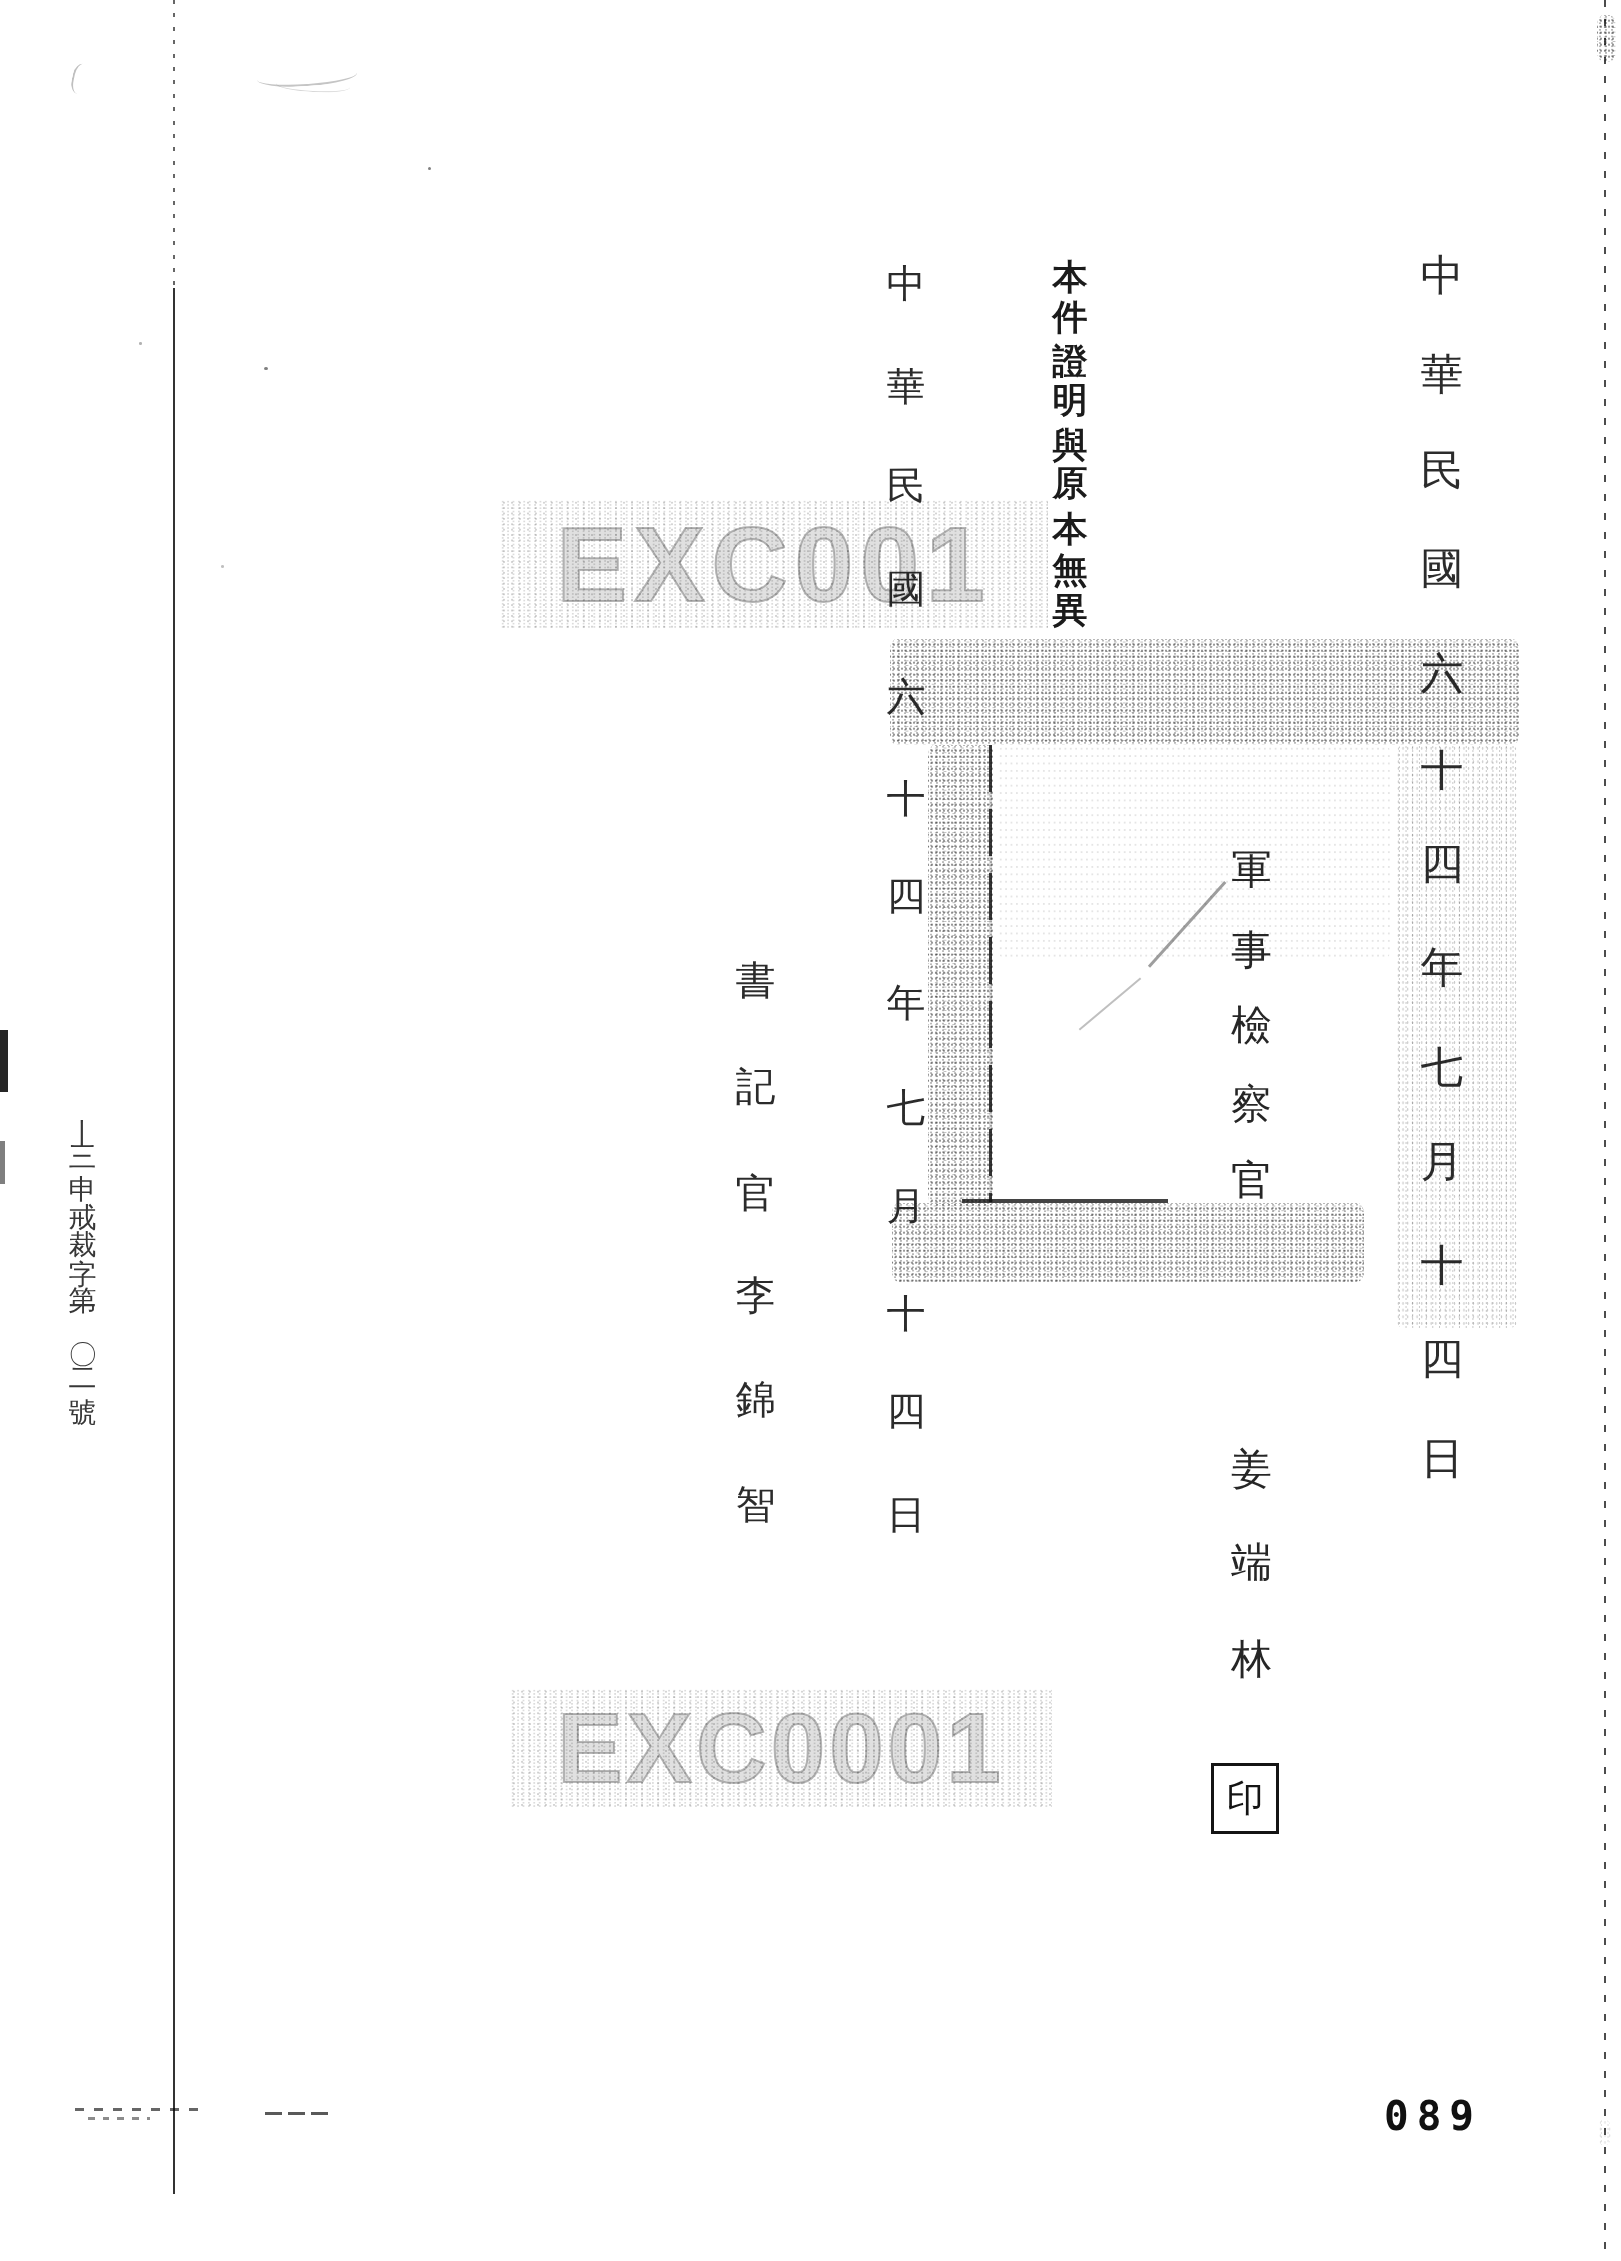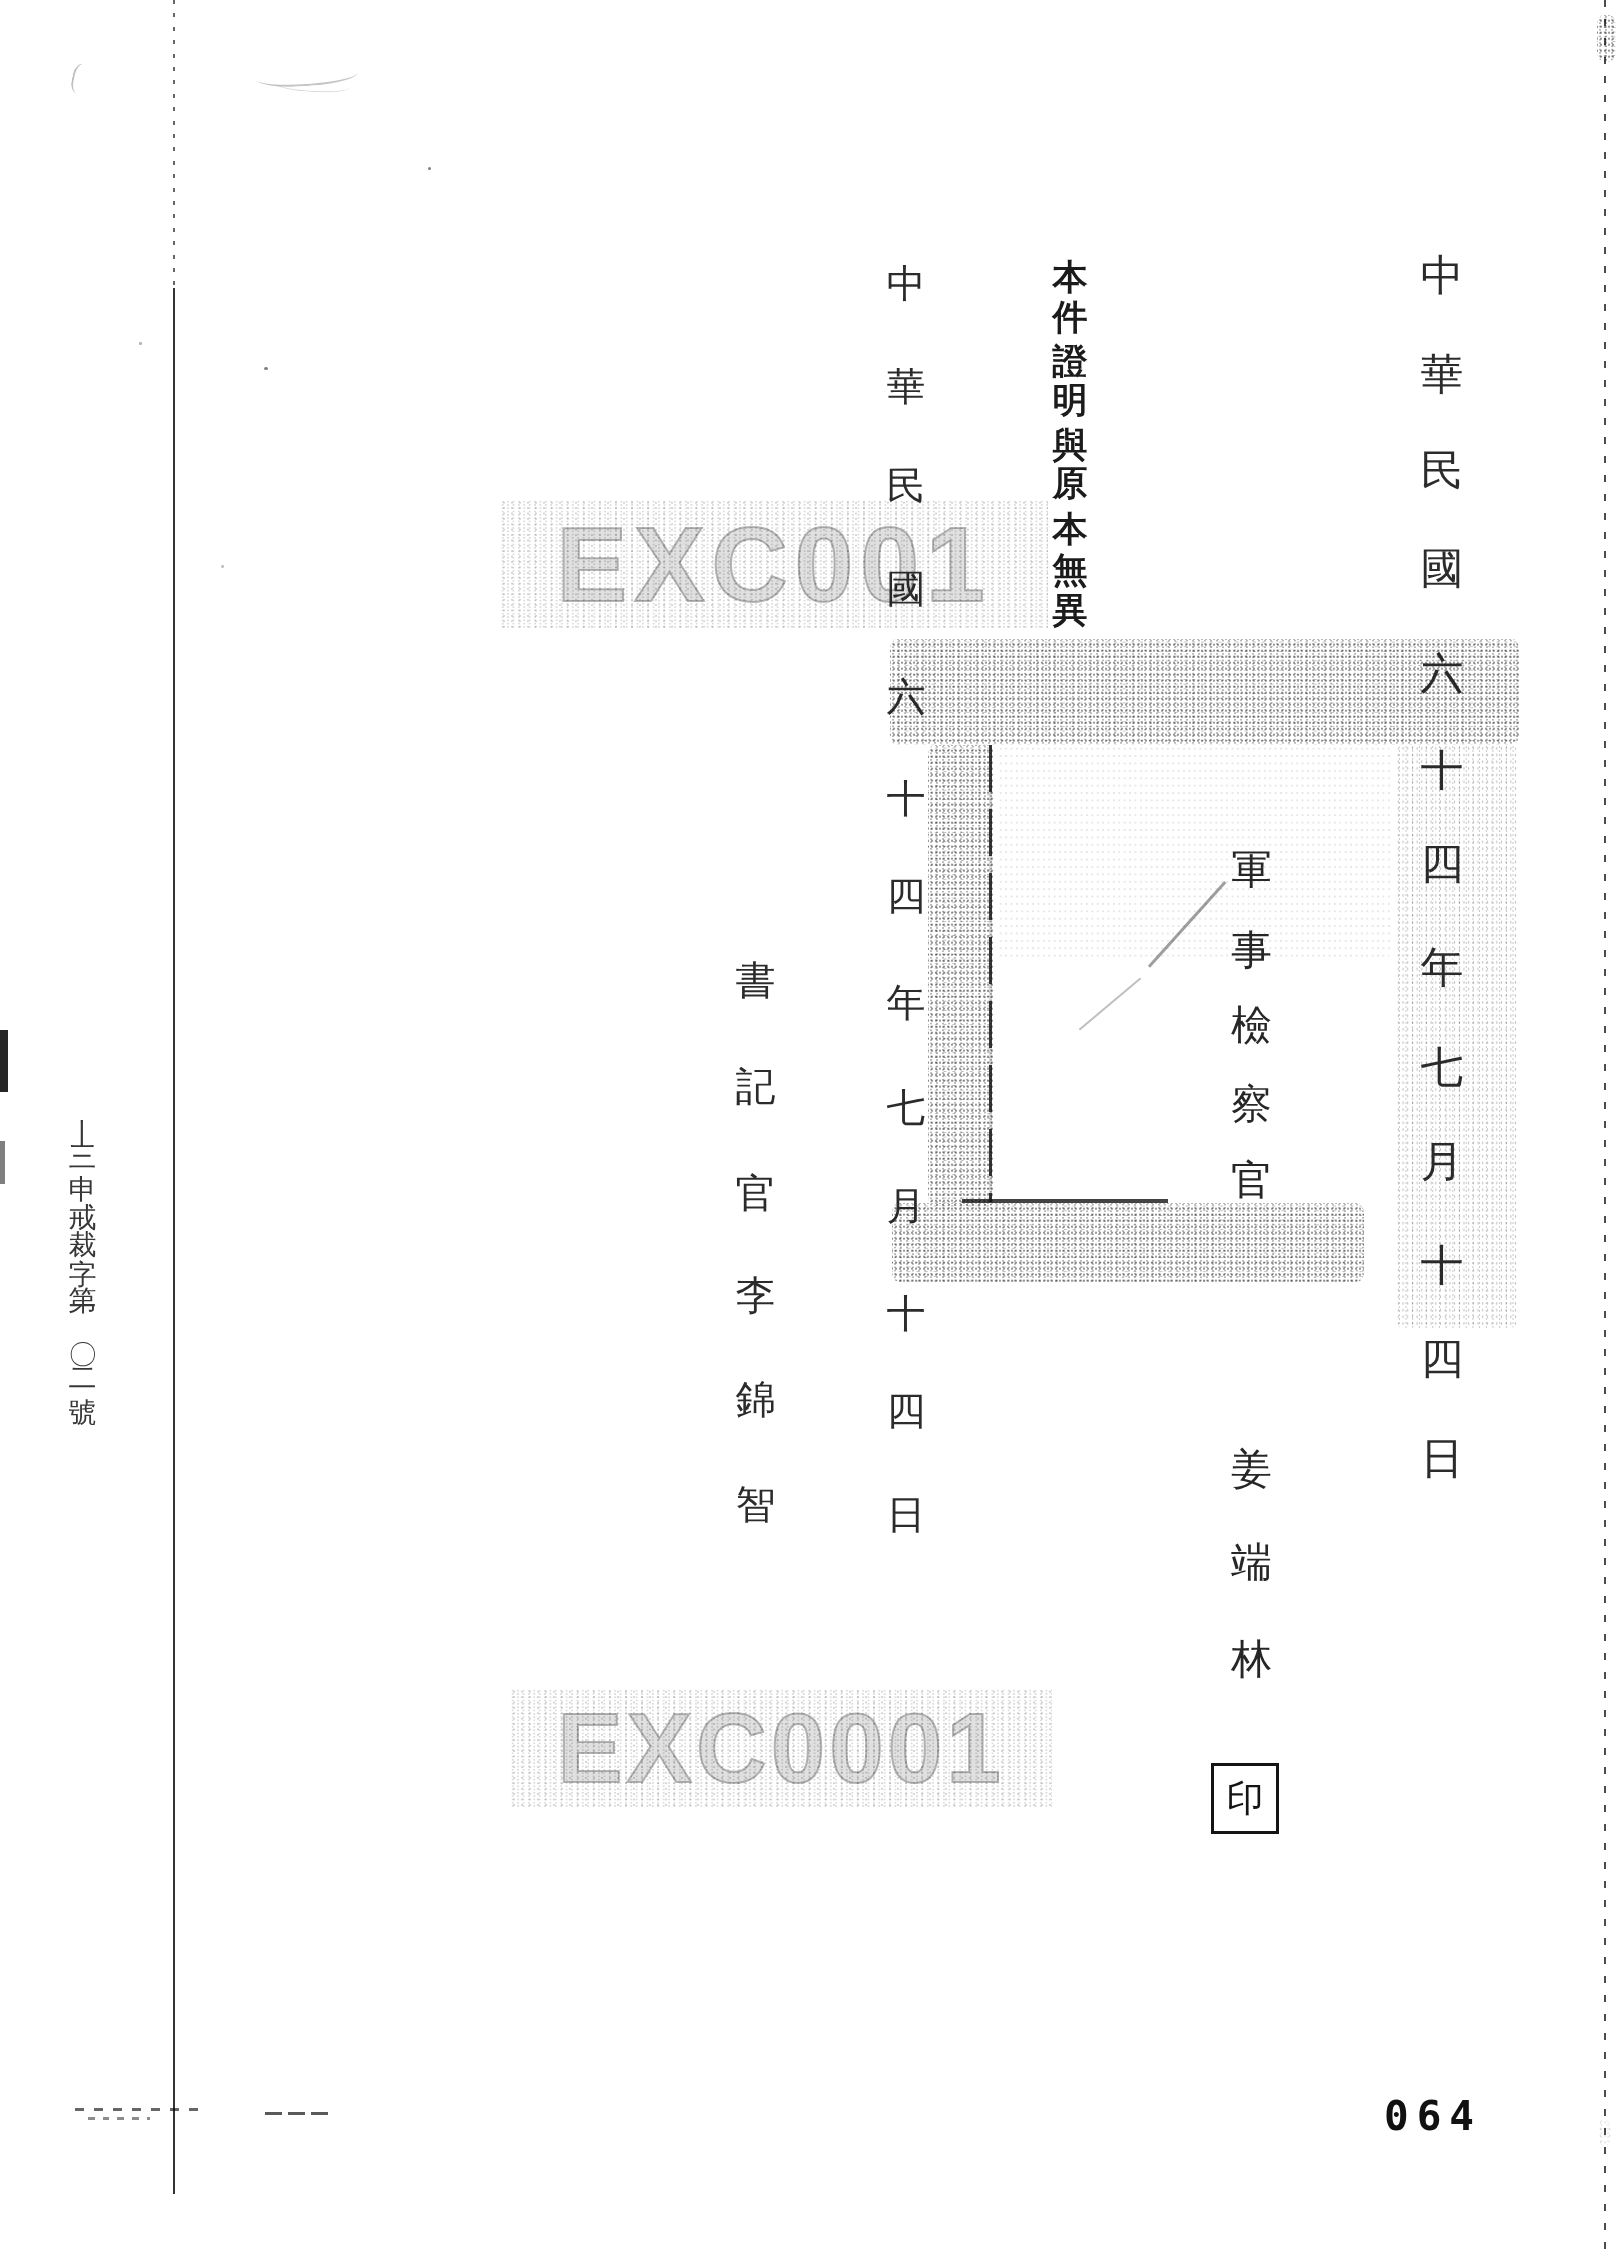--- a/index.html
+++ b/index.html
@@ -191,16 +191,16 @@
   <div id="col-officer-name" class="vcol">姜端林</div>
   <div id="col-cert-statement" class="vcol">本件證明與原本無異</div>
   <div id="col-cert-date" class="vcol">中華民國六十四年七月十四日</div>
   <div id="col-clerk" class="vcol">書記官李錦智</div>
   <div id="col-margin-note" class="vcol">丨三申戒裁字第一〇二號</div>
 
   <div id="seal-box">
     <span>印</span>
   </div>
 
-  <div id="page-number">064</div>
+  <div id="page-number">089</div>
 
 </div>
 
 
 </body></html>

